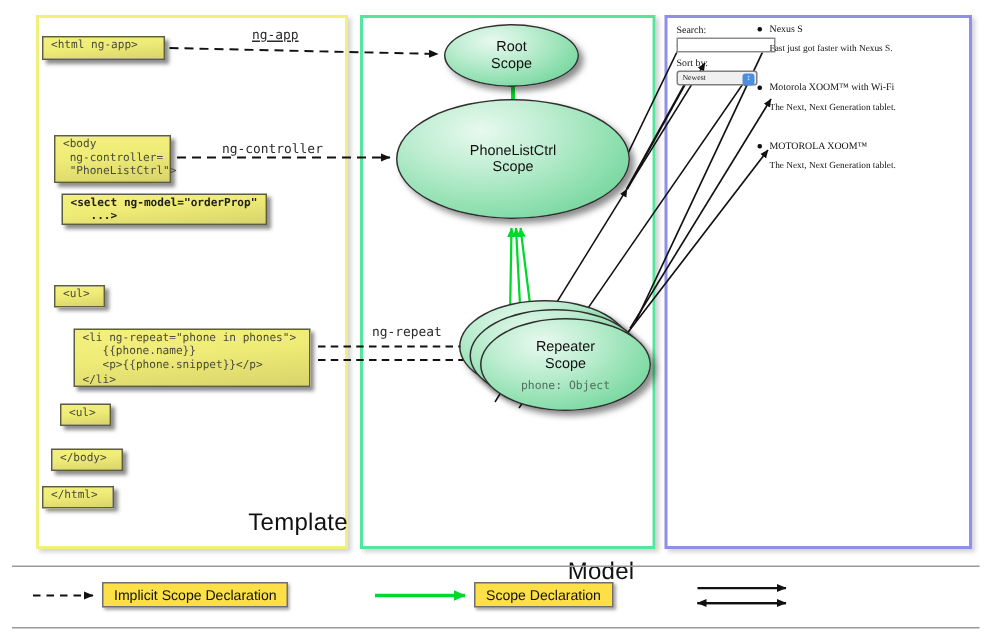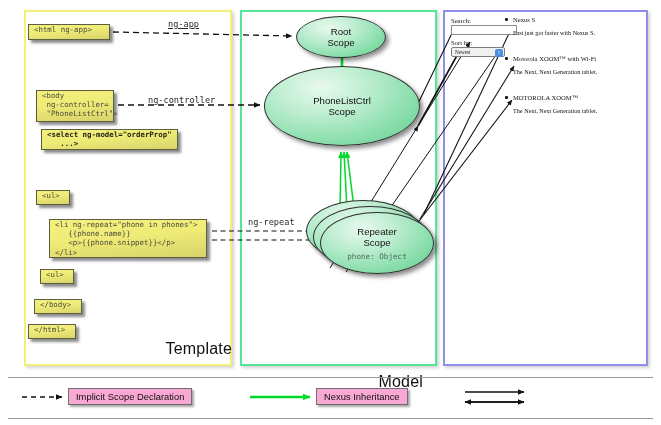--- a/index.html
+++ b/index.html
@@ -80,21 +80,21 @@
   
   .edgelab{position:absolute;font-family:"DejaVu Sans Mono",monospace;
            font-size:8.6px;color:#2a2a2a;background:transparent;}
   #lab-ngapp{left:168px;top:19px;text-decoration:underline;}
   #lab-ngctrl{left:148px;top:95px;}
   #lab-ngrepeat{left:248px;top:217px;}
 
   
   #legend-rule{position:absolute;left:8px;top:377px;width:645px;height:1px;background:#999;}
   #legend-rule2{position:absolute;left:8px;top:418px;width:645px;height:1px;background:#999;}
-  .legbox{position:absolute;border:1px solid #6f6f6f;background:#f9a8d4;
+  .legbox{position:absolute;border:1px solid #6f6f6f;background:#fde047;
           box-shadow:1.5px 1.5px 2px rgba(0,0,0,0.35);font-size:9.4px;color:#111;
           padding:2px 7px;white-space:nowrap;box-sizing:border-box;}
   #leg-box-1{left:68px;top:388px;}
   #leg-box-2{left:316px;top:388px;}
   #leg-box-3{left:530px;top:388px;}
 
   svg.ov{position:absolute;left:0;top:0;width:661px;height:425px;
          pointer-events:none;overflow:visible;}
 </style>
 </head>
@@ -227,15 +227,15 @@
     <line x1="22" y1="397" x2="62" y2="397" stroke="#111" stroke-width="1.4" stroke-dasharray="5,4" marker-end="url(#ah-black)"></line>
 
     <line x1="250" y1="397" x2="310" y2="397" stroke="#00d92b" stroke-width="2.4" marker-end="url(#ah-green)"></line>
 
     <line x1="465" y1="392" x2="524" y2="392" stroke="#111" stroke-width="1.5" marker-end="url(#ah-black)"></line>
     <line x1="524" y1="402" x2="465" y2="402" stroke="#111" stroke-width="1.5" marker-end="url(#ah-black)"></line>
     <line x1="465" y1="402" x2="524" y2="402" stroke="#111" stroke-width="1.5" marker-end="url(#ah-black)"></line>
   </svg>
 
   <div class="legbox" id="leg-box-1">Implicit Scope Declaration</div>
-  <div class="legbox" id="leg-box-2">Nexus Inheritance</div>
+  <div class="legbox" id="leg-box-2">Scope Declaration</div>
 
 </div>
 
 </body></html>

